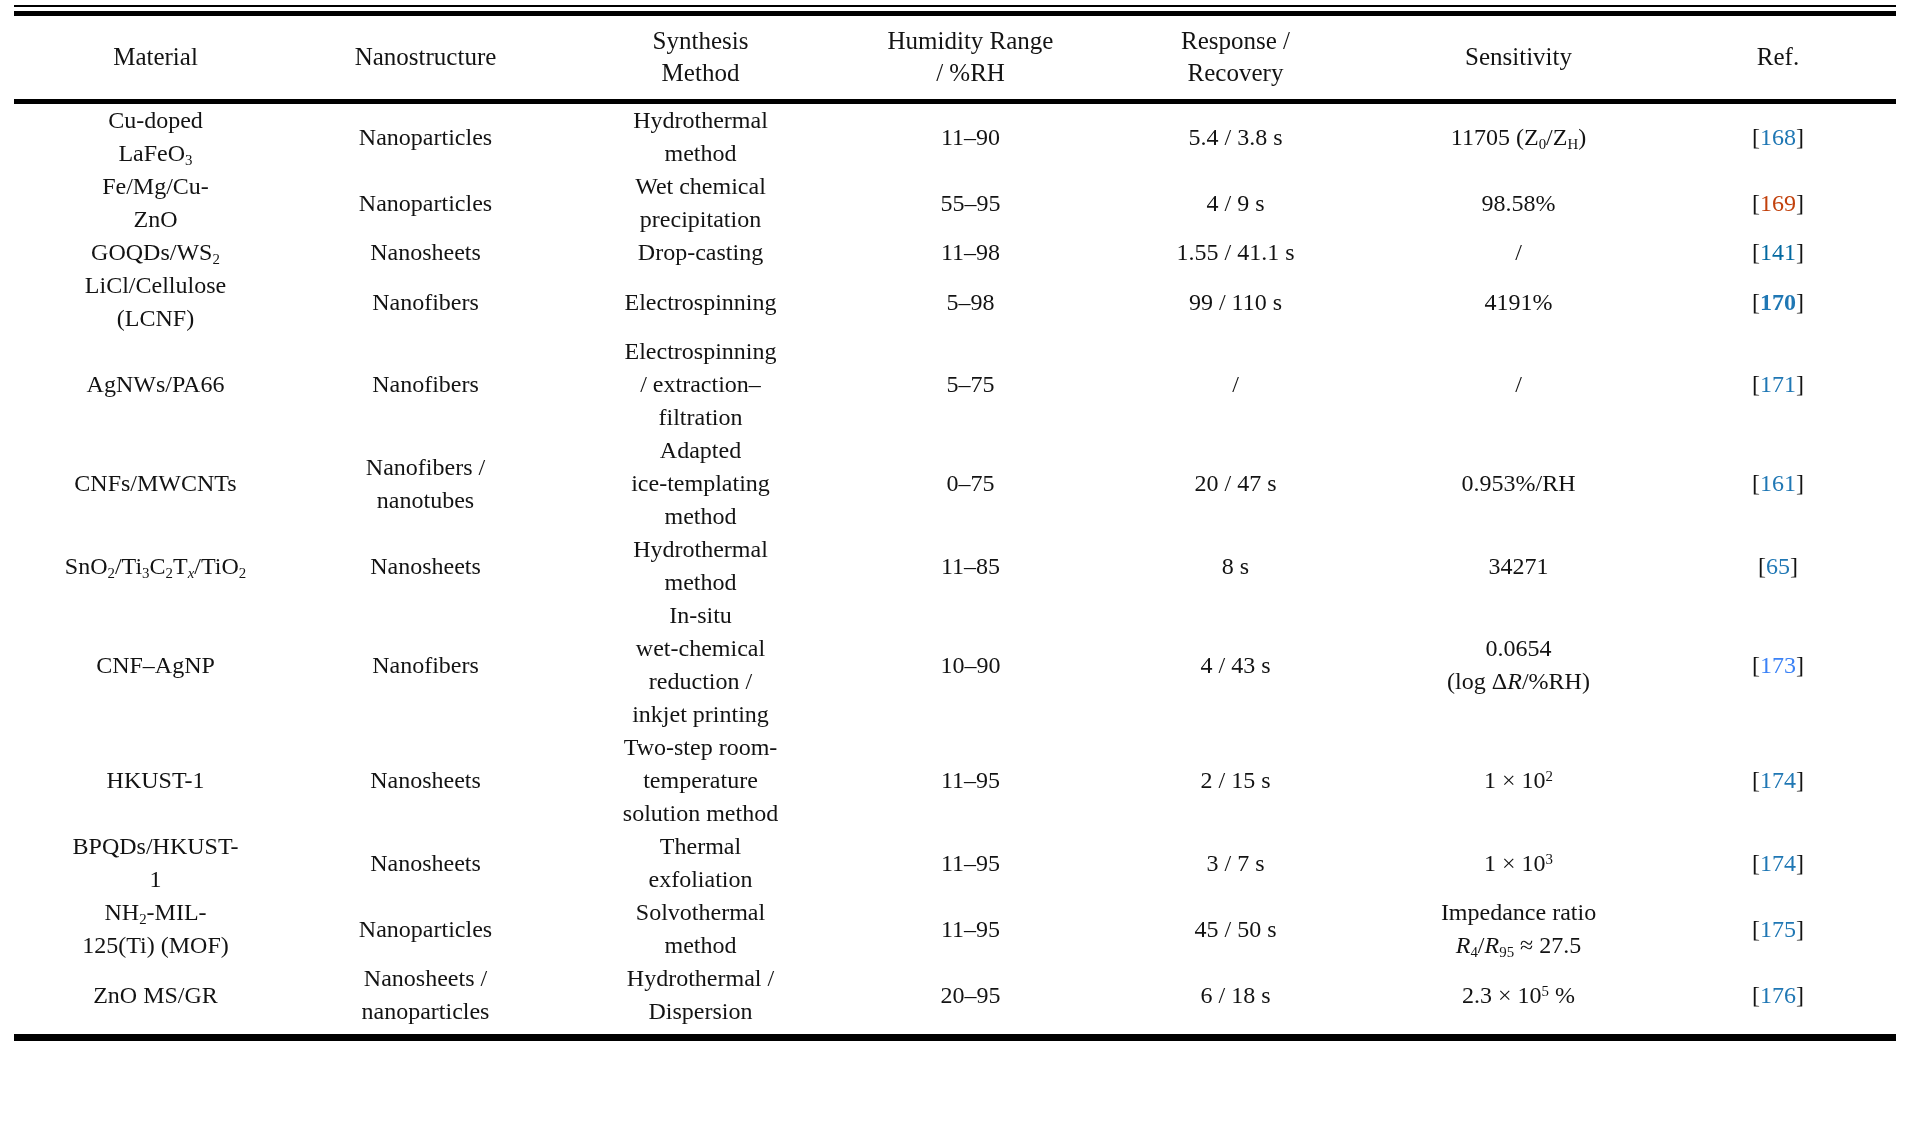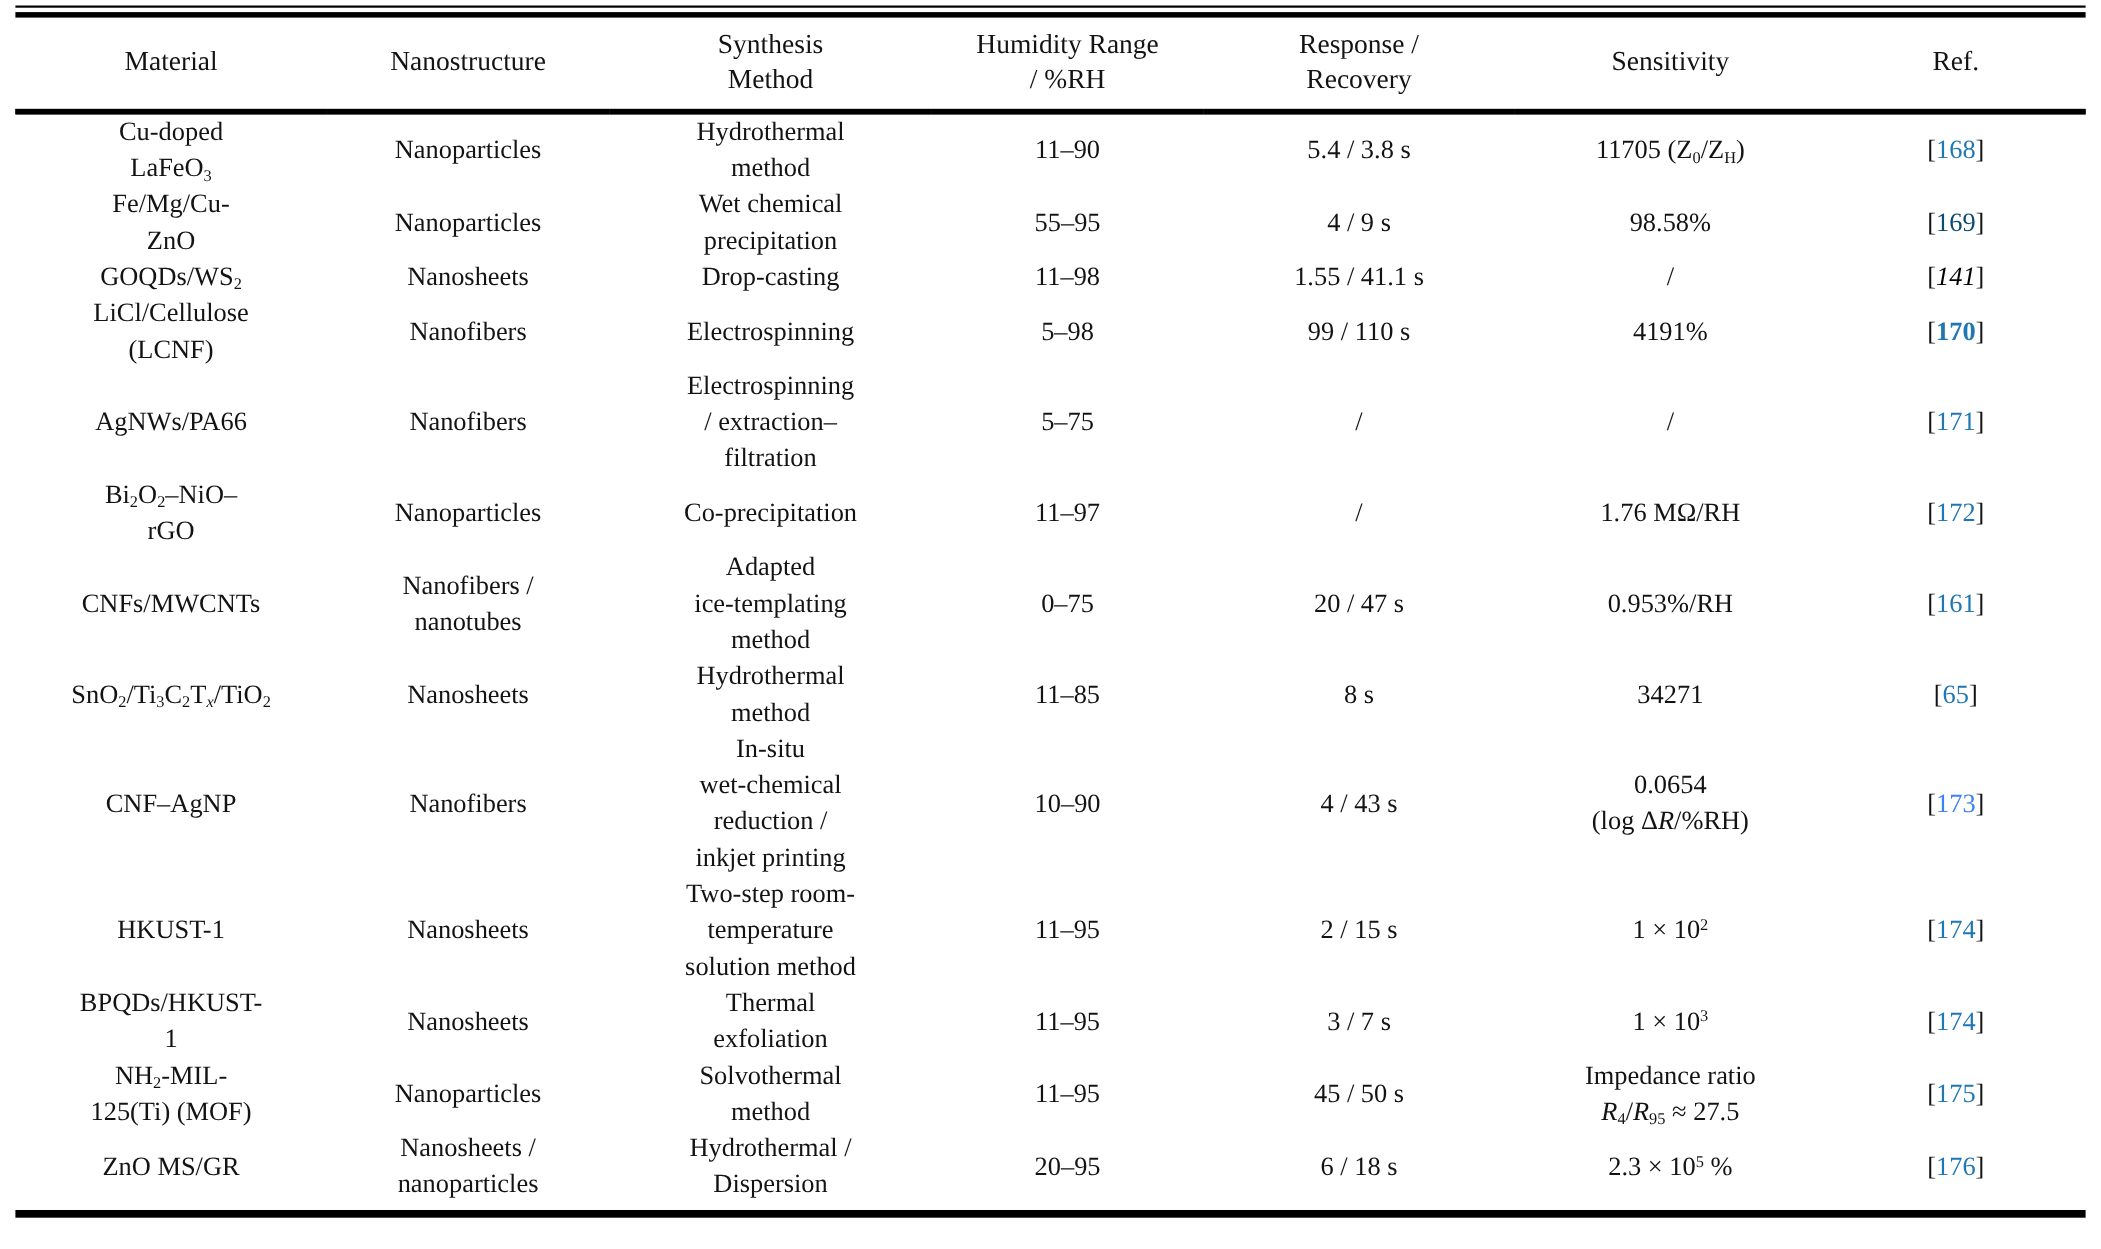--- a/index.html
+++ b/index.html
@@ -102,30 +102,30 @@
   </tr>
         <tr class="body-row">
     <td class="cell material">Fe/Mg/Cu-
 ZnO</td>
     <td class="cell nanostructure">Nanoparticles</td>
     <td class="cell synthesis">Wet chemical
 precipitation</td>
     <td class="cell humidity">55–95</td>
     <td class="cell response">4 / 9 s</td>
     <td class="cell sensitivity">98.58%</td>
-    <td class="cell ref"><span class="bracket">[</span><a class="ref-link" style="color: #0c4a6e;">169</a><span class="bracket">]</span></td>
+    <td class="cell ref"><span class="bracket">[</span><a class="ref-link" style="color: #c2410c;">169</a><span class="bracket">]</span></td>
   </tr>
         <tr class="body-row">
     <td class="cell material">GOQDs/WS<sub>2</sub></td>
     <td class="cell nanostructure">Nanosheets</td>
     <td class="cell synthesis">Drop-casting</td>
     <td class="cell humidity">11–98</td>
     <td class="cell response">1.55 / 41.1 s</td>
     <td class="cell sensitivity">/</td>
-    <td class="cell ref"><span class="bracket">[</span><a class="ref-link" style="color: #000000; font-style: italic;">141</a><span class="bracket">]</span></td>
+    <td class="cell ref"><span class="bracket">[</span><a class="ref-link" style="color: #0369a1;">141</a><span class="bracket">]</span></td>
   </tr>
         <tr class="body-row">
     <td class="cell material">LiCl/Cellulose
 (LCNF)</td>
     <td class="cell nanostructure">Nanofibers</td>
     <td class="cell synthesis">Electrospinning</td>
     <td class="cell humidity">5–98</td>
     <td class="cell response">99 / 110 s</td>
     <td class="cell sensitivity">4191%</td>
     <td class="cell ref"><span class="bracket">[</span><a class="ref-link" style="color: rgb(31, 119, 180); font-weight: bold;">170</a><span class="bracket">]</span></td>
@@ -133,30 +133,20 @@
         <tr class="body-row">
     <td class="cell material">AgNWs/PA66</td>
     <td class="cell nanostructure">Nanofibers</td>
     <td class="cell synthesis">Electrospinning
 / extraction–
 filtration</td>
     <td class="cell humidity">5–75</td>
     <td class="cell response">/</td>
     <td class="cell sensitivity">/</td>
     <td class="cell ref"><span class="bracket">[</span><a class="ref-link" style="color: rgb(31, 119, 180);">171</a><span class="bracket">]</span></td>
-  </tr>
-        <tr class="body-row">
-    <td class="cell material">Bi<sub>2</sub>O<sub>2</sub>–NiO–
-rGO</td>
-    <td class="cell nanostructure">Nanoparticles</td>
-    <td class="cell synthesis">Co-precipitation</td>
-    <td class="cell humidity">11–97</td>
-    <td class="cell response">/</td>
-    <td class="cell sensitivity">1.76 MΩ/RH</td>
-    <td class="cell ref"><span class="bracket">[</span><a class="ref-link" style="color: rgb(31, 119, 180);">172</a><span class="bracket">]</span></td>
   </tr>
         <tr class="body-row">
     <td class="cell material">CNFs/MWCNTs</td>
     <td class="cell nanostructure">Nanofibers /
 nanotubes</td>
     <td class="cell synthesis">Adapted
 ice-templating
 method</td>
     <td class="cell humidity">0–75</td>
     <td class="cell response">20 / 47 s</td>

